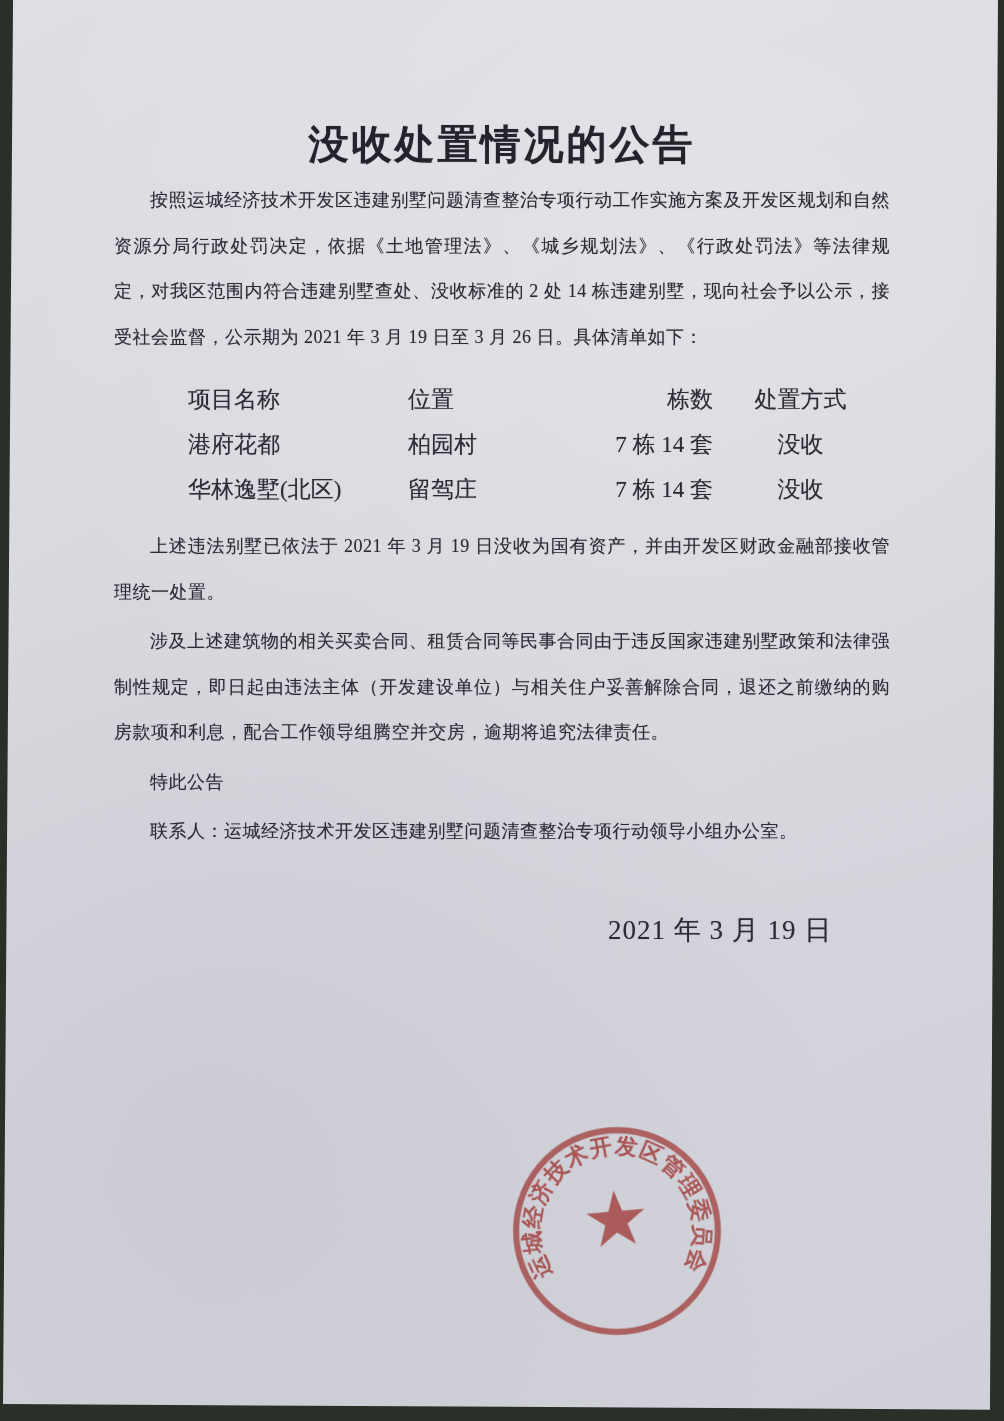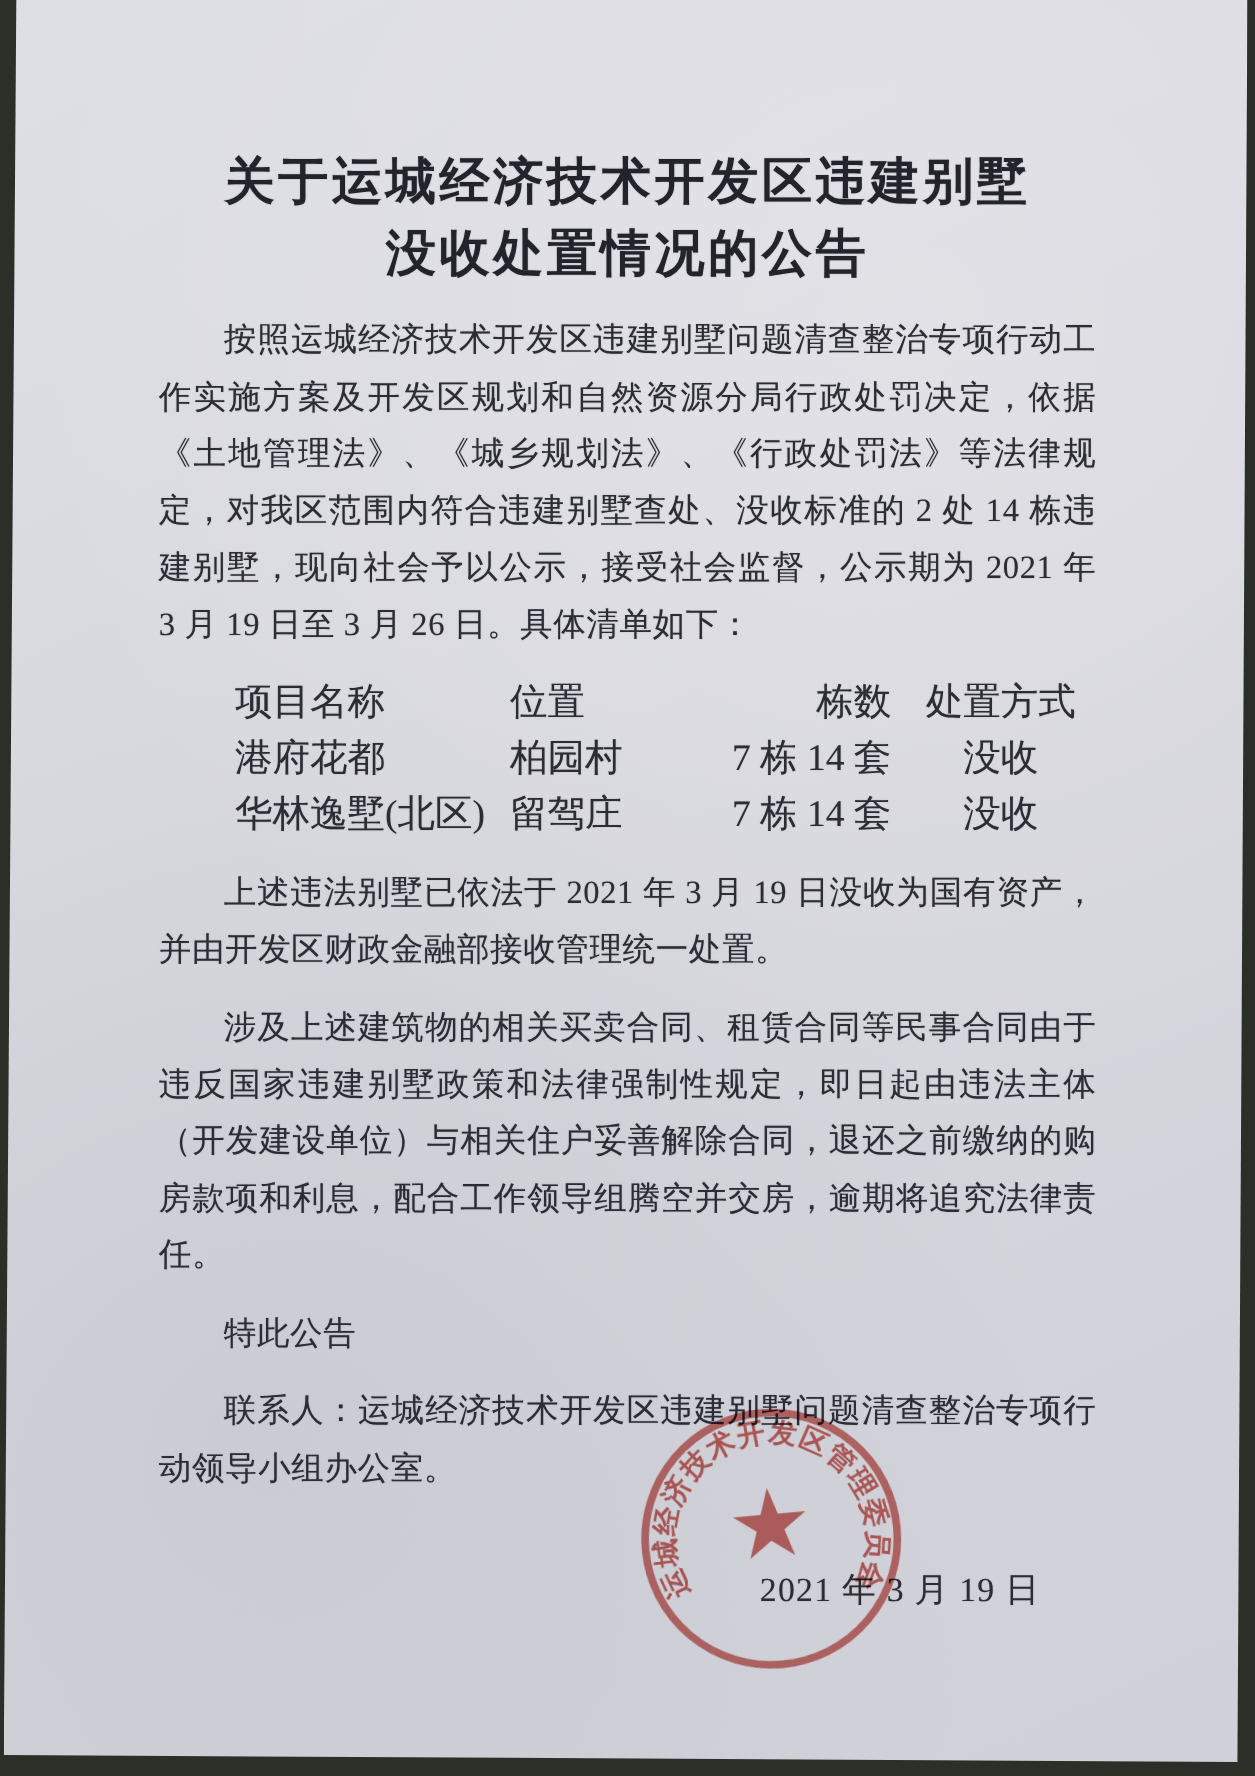--- a/index.html
+++ b/index.html
@@ -25,30 +25,30 @@
     padding:116px 110px 0 110px;
   }
   .title{
     margin:0;text-align:center;
     font-size:40px;line-height:58px;font-weight:700;
     letter-spacing:3px;color:#23232b;
     text-shadow:0 0 1px rgba(35,35,45,.45);
   }
   .title .tl{display:block;}
   p.body{
-    margin:17px;font-size:26px;line-height:45.5px;
+    margin:4px;font-size:18px;line-height:45.5px;
     text-align:justify;text-justify:inter-ideograph;
     letter-spacing:.5px;
     text-shadow:0 0 1px rgba(40,40,52,.35);
   }
   .indent{text-indent:2em;}
   .intro{margin-top:66px;}
   .listing{
     margin:17px 0 12px 78px;
-    font-size:30px;line-height:45px;
+    font-size:23px;line-height:45px;
     text-shadow:0 0 1px rgba(40,40,52,.35);
   }
   .lrow{display:flex;}
   .lrow .c1{width:220px;text-align:left;}
   .lrow .c2{width:120px;text-align:left;}
   .lrow .c3{width:185px;text-align:right;}
   .lrow .c4{width:175px;text-align:center;}
   .p-confiscate{margin-top:13px;}
   .sigblock{
     margin:55px 0 0 330px;width:560px;
@@ -66,21 +66,20 @@
   }
   .seal svg{width:100%;height:100%;}
 </style>
 </head>
 <body>
 
 <div class="photo">
   <div class="paper">
 
     <h1 class="title">
-      <span class="tl">关于运城经济技术开发区违建别墅</span>
       <span class="tl">没收处置情况的公告</span>
     </h1>
 
     <p class="body indent intro">按照运城经济技术开发区违建别墅问题清查整治专项行动工作实施方案及开发区规划和自然资源分局行政处罚决定，依据《土地管理法》、《城乡规划法》、《行政处罚法》等法律规定，对我区范围内符合违建别墅查处、没收标准的 2 处 14 栋违建别墅，现向社会予以公示，接受社会监督，公示期为 2021 年 3 月 19 日至 3 月 26 日。具体清单如下：</p>
 
     <div class="listing">
       <div class="lrow lhead">
         <span class="c1">项目名称</span>
         <span class="c2">位置</span>
         <span class="c3">栋数</span>

